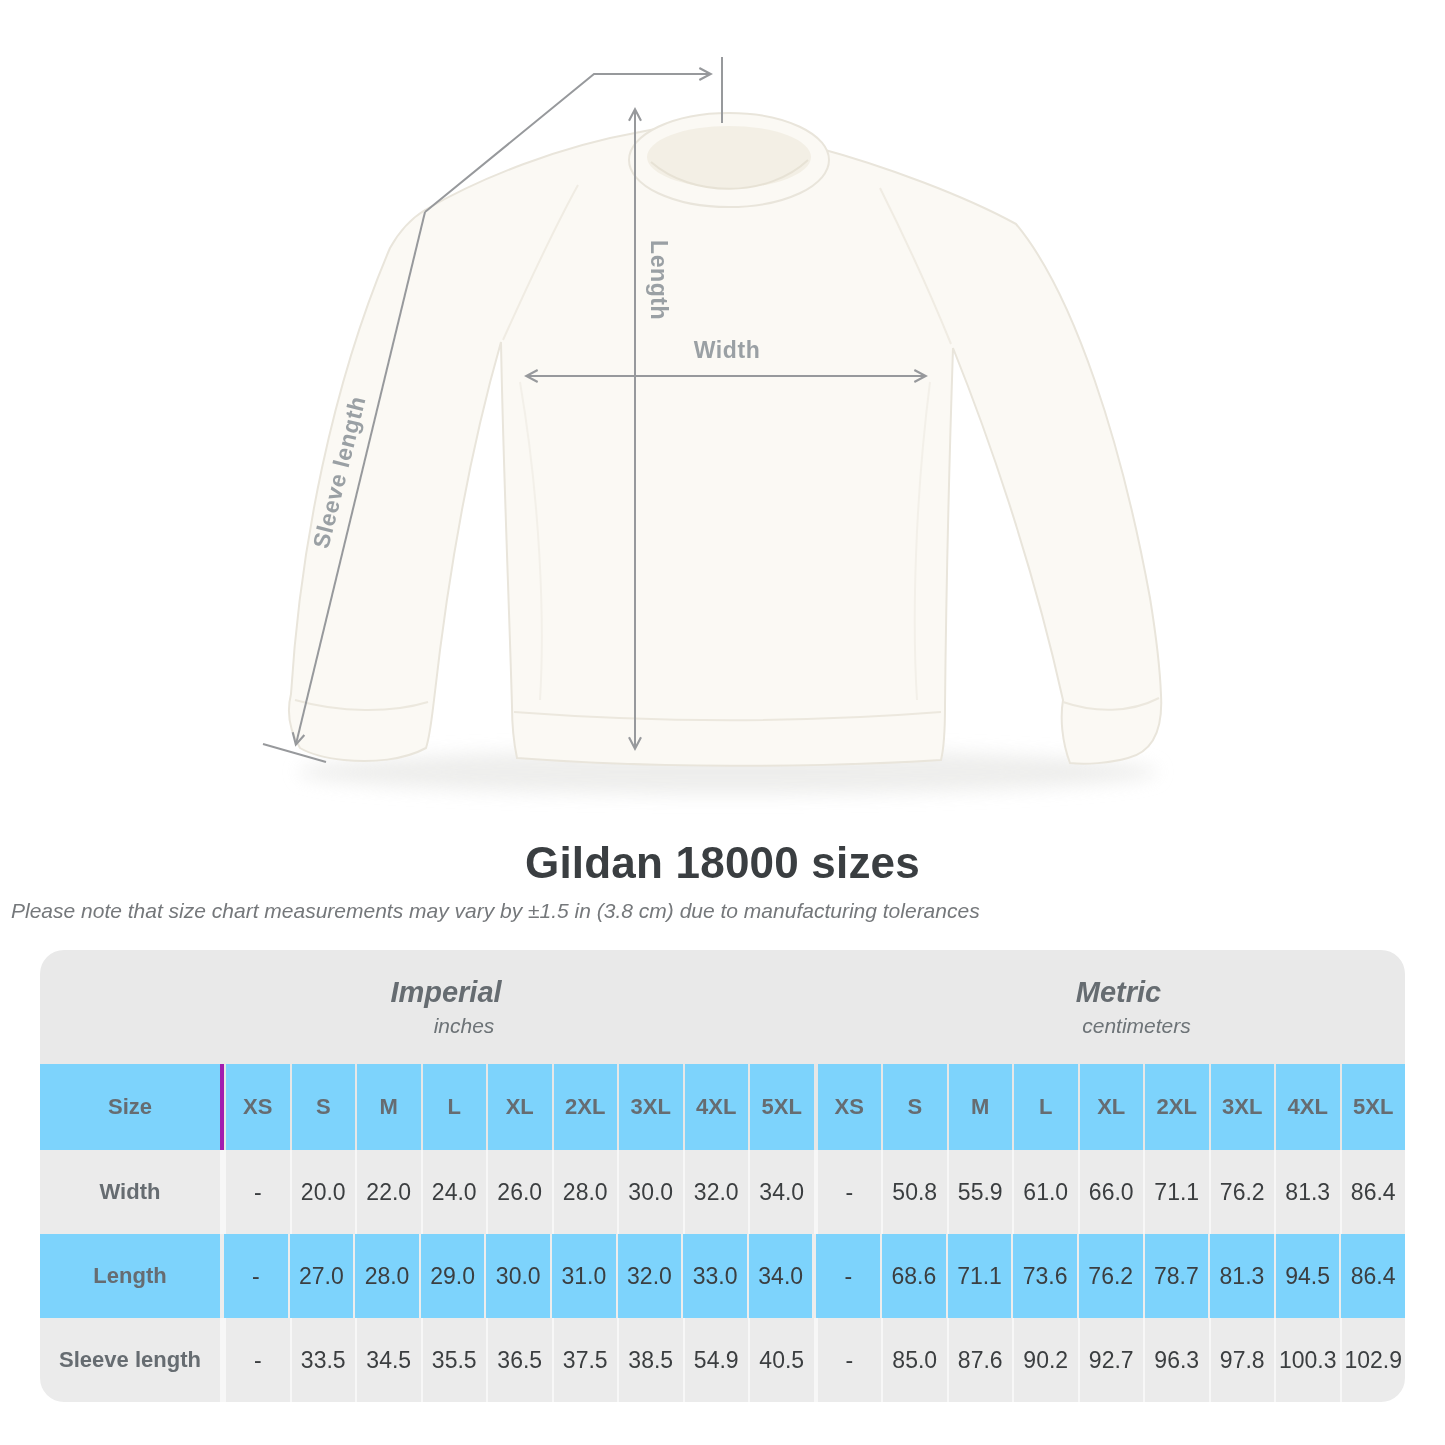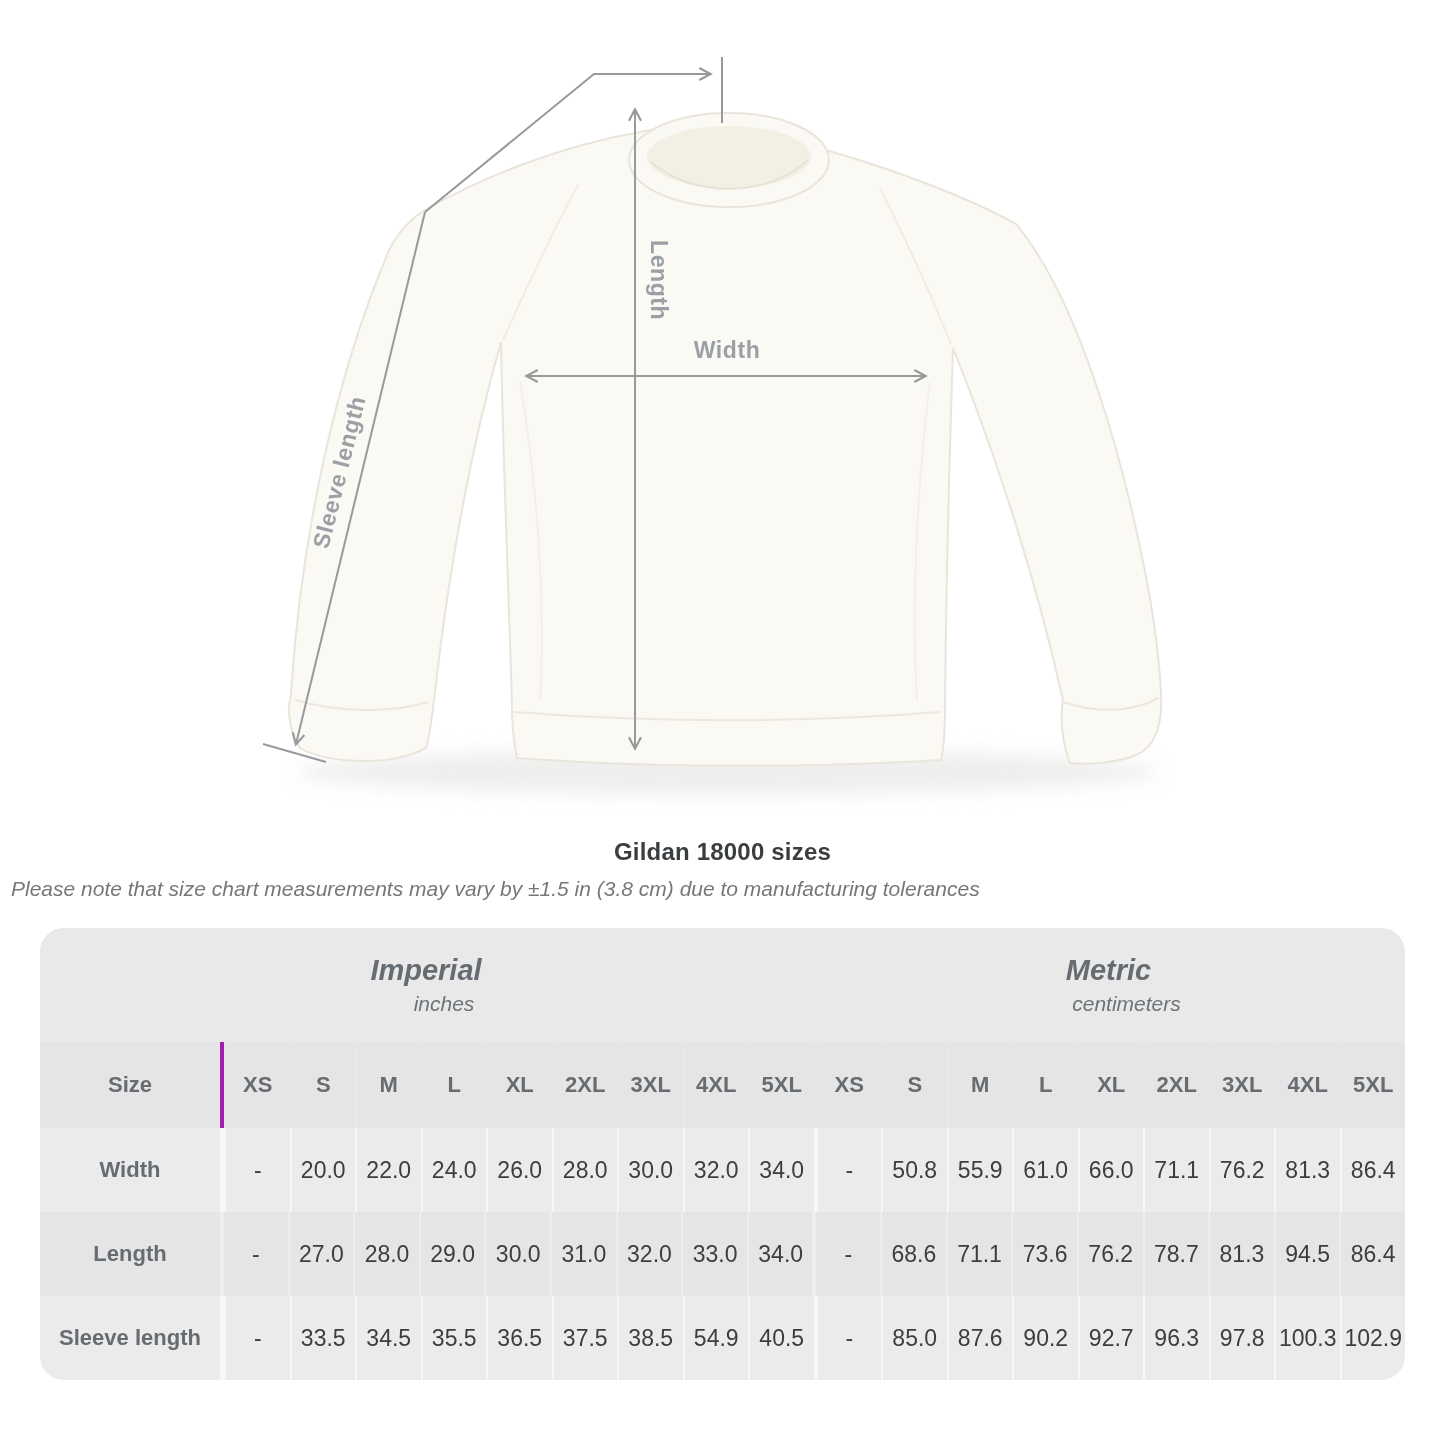--- a/index.html
+++ b/index.html
@@ -13,42 +13,42 @@
   .hero svg{ display:block; }
 
   .dim-line{ stroke:#97999c; stroke-width:2; fill:none; }
   .dim-label{
     fill:#9aa0a4; font-weight:bold; font-size:23px; letter-spacing:.6px;
     font-family:"Liberation Sans", sans-serif;
   }
 
   h1.page-title{
     margin:20px 0 8px; text-align:center;
-    font-size:24px; font-weight:700; color:#3a3e41; letter-spacing:.2px;
+    font-size:44px; font-weight:700; color:#3a3e41; letter-spacing:.2px;
   }
   p.subtitle{
     margin:11px; text-align:left;
     font-size:21px; font-style:italic; color:#75787b;
   }
 
   .size-table{
     width:1365px; margin:27px auto 0;
     border-radius:24px; overflow:hidden;
     background:#ffffff;
   }
-  .units{ display:flex; background:#e9e9e9; height:114px; }
+  .units{ display:flex; background:#e9e9e9; height:114px;padding-left:20px; }
   .unit-half{
     display:flex; flex-direction:column; align-items:center; justify-content:center; gap:5px;
   }
   .unit-half.left{ width:772px; }
   .unit-half.right{ flex:1; }
   .uname{ font-size:29px; font-weight:bold; font-style:italic; color:#666c71; }
   .usub{ font-size:21px; font-style:italic; color:#6d7377;margin-left:36px; }
 
-  .trow{ display:flex; height:84px; background:#e5e5e5; }
+  .trow{ display:flex; height:84px; background:#7dd3fc; }
   .trow.header{ height:86px; }
   .trow.gray{ background:#ebebeb; }
 
   .cell{ flex:1; display:flex; align-items:center; justify-content:center; }
   .cell.label{
     flex:0 0 180px; font-weight:bold; font-size:22px; color:#666c71;
   }
   .cells{ flex:1; display:flex; }
   .cells .cell{ border-left:2px solid transparent; }
 

